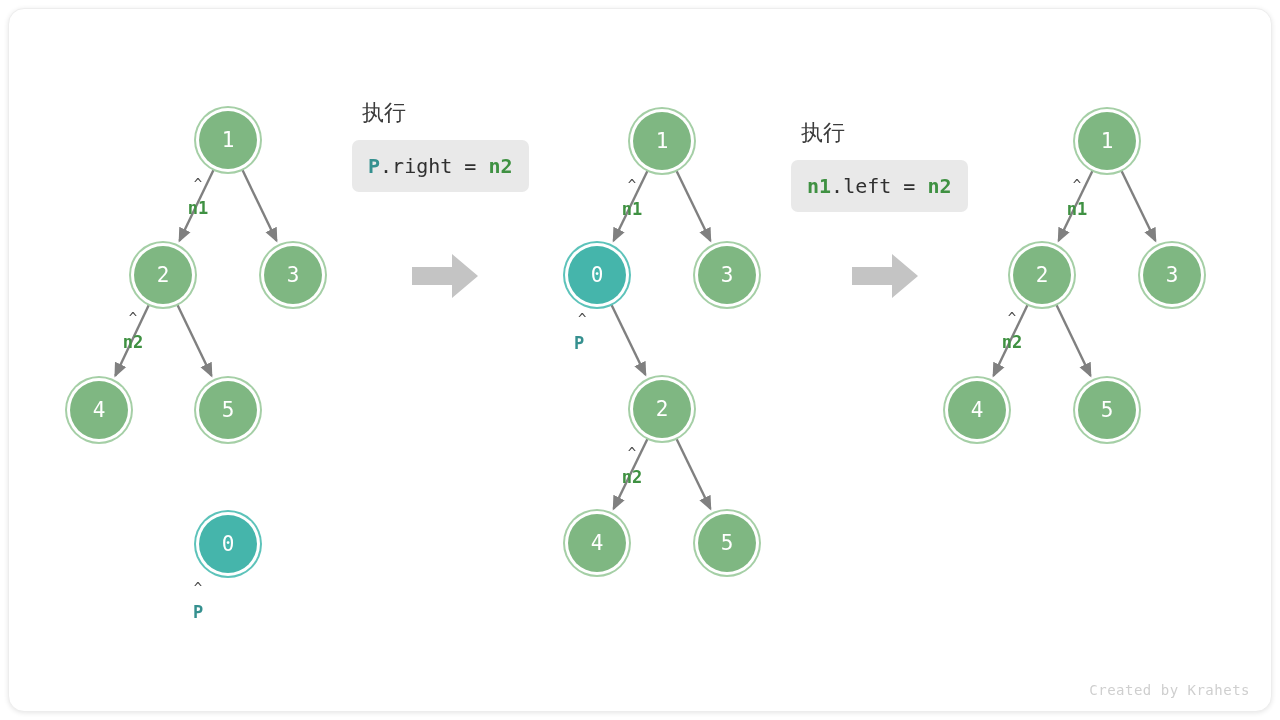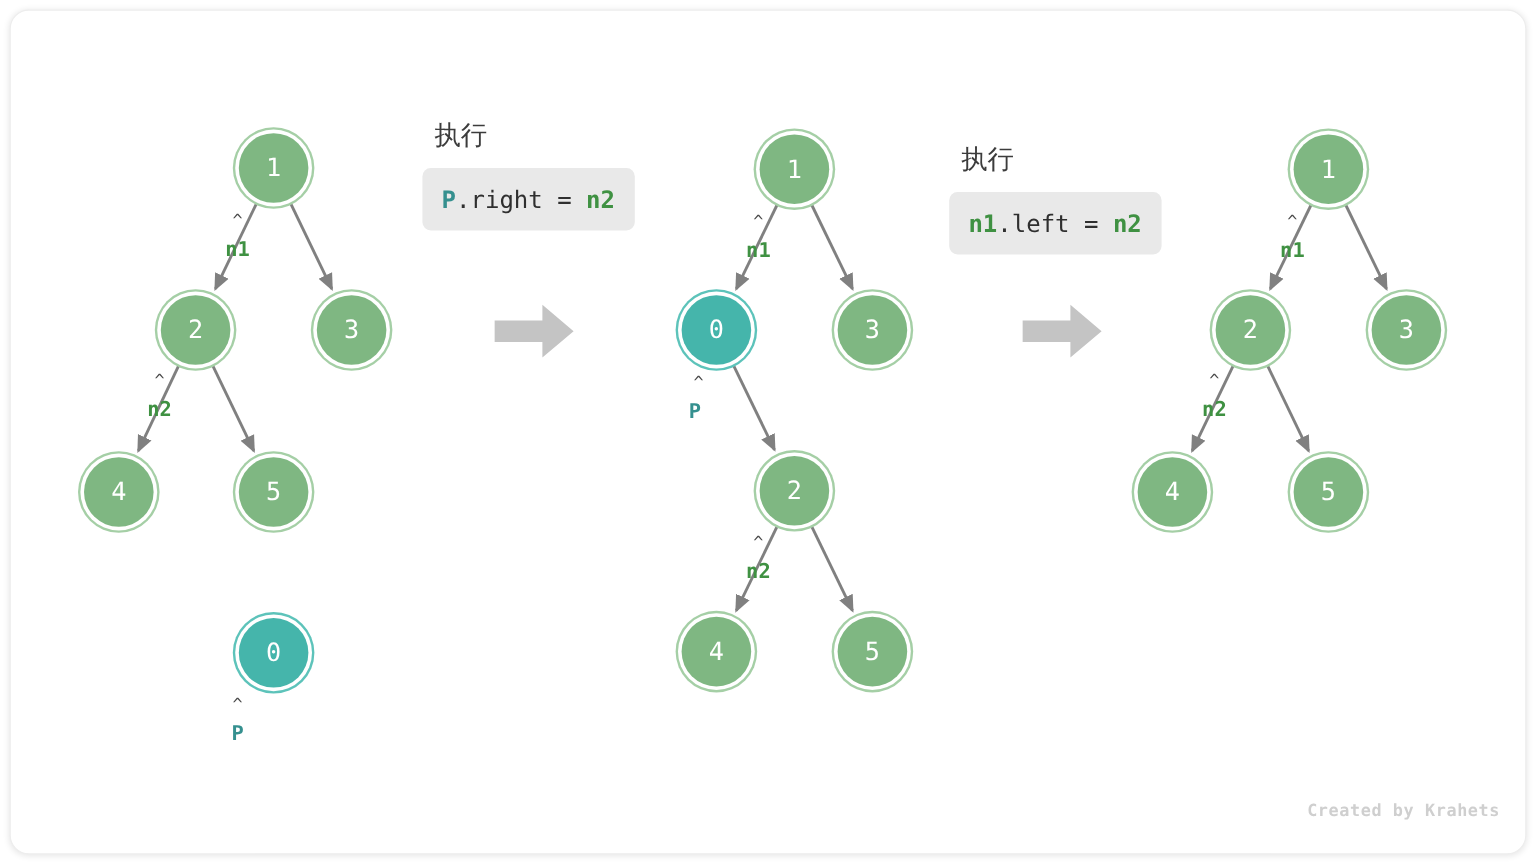--- a/index.html
+++ b/index.html
@@ -116,26 +116,25 @@
   .tok-p { color: #35908f; font-weight: bold; }
   .tok-plain { color: #2f2f2f; }
 
   
   .block-arrow { position: absolute; }
 
   
   .watermark {
     position: absolute;
     right: 30px;
-    bottom: 36px;
+    bottom: 22px;
     font-family: "DejaVu Sans Mono", monospace;
     font-size: 14px;
     color: #cfcfcf;
     letter-spacing: 0.5px;
-    font-weight: bold;
   }
 </style>
 </head>
 <body>
 
 <div id="root">
   <div class="card"></div>
   <div class="canvas">
 
     <svg class="edges" viewBox="0 0 1280 720" xmlns="http://www.w3.org/2000/svg">

